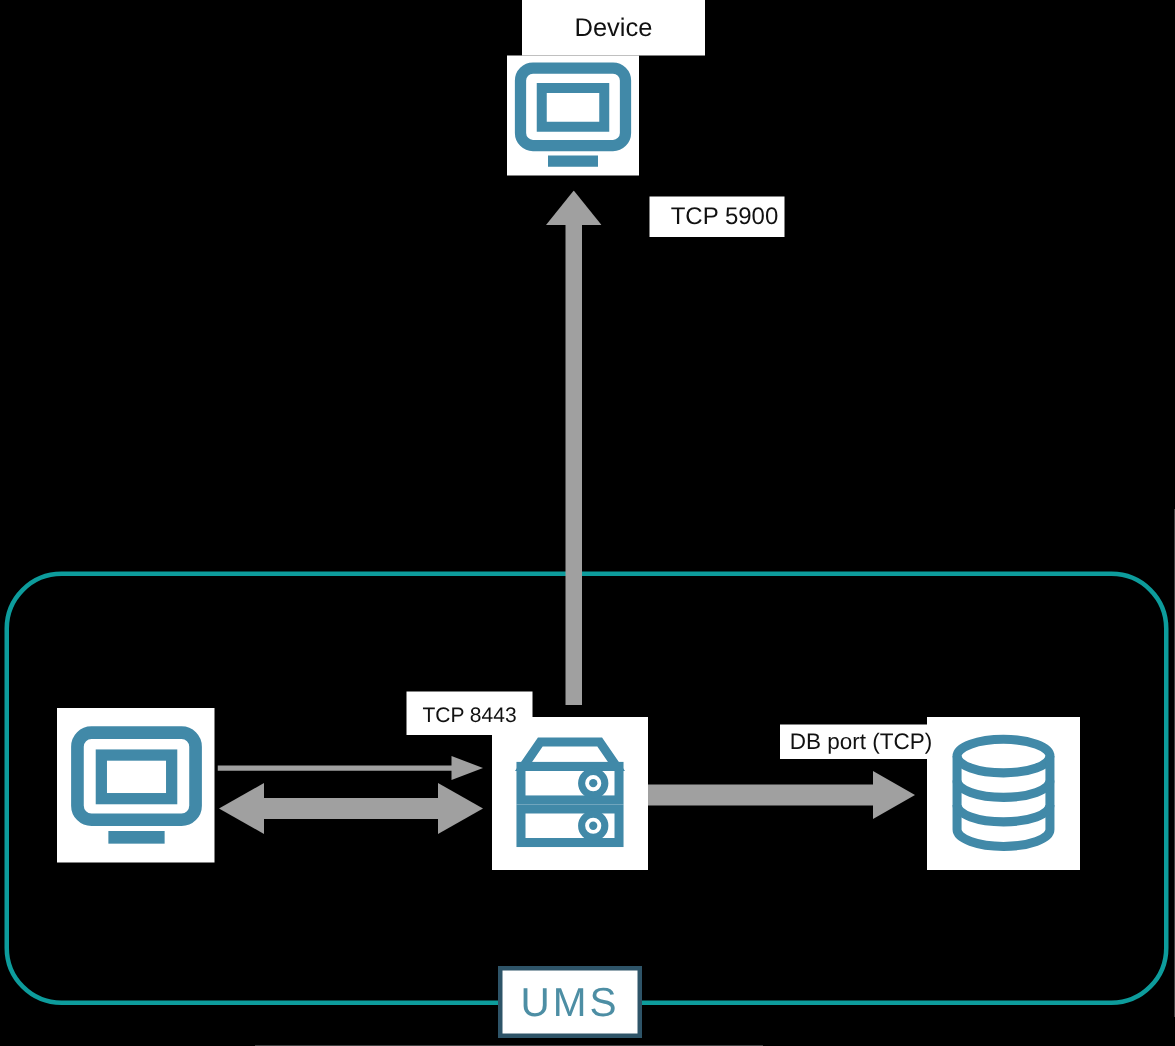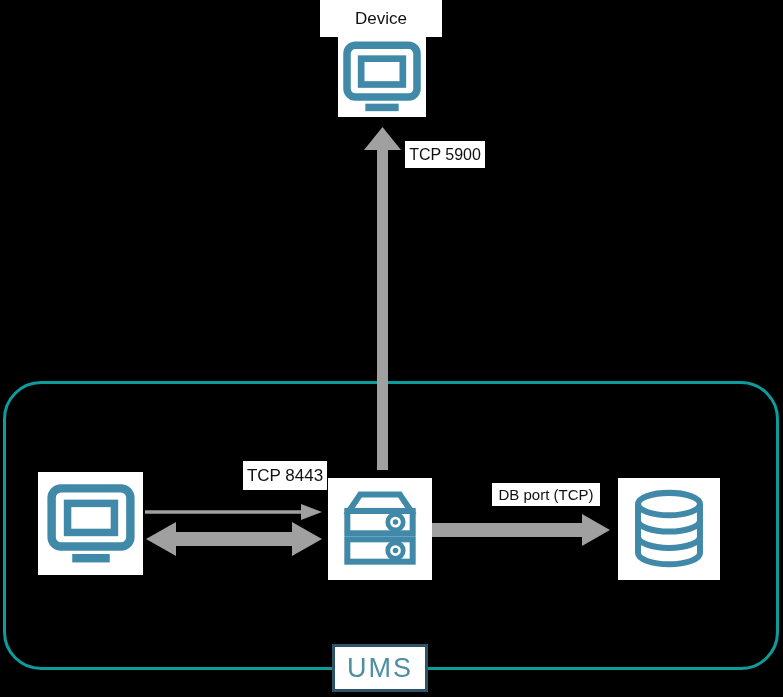--- a/index.html
+++ b/index.html
@@ -21,20 +21,21 @@
     overflow:hidden;
   }
   .abs{position:absolute;}
   .label-box{
     background:var(--label-bg);
     color:var(--label-text);
     display:flex;align-items:center;justify-content:center;
     font-size:16px;
     white-space:nowrap;
     z-index:4;
+    margin-left:28px;
   }
   .icon-box{
     background:#ffffff;
     display:flex;align-items:center;justify-content:center;
     z-index:3;
   }
   .icon-box svg{display:block;}
   .stroke-teal{stroke:var(--icon-teal);fill:none;}
   .fill-teal{fill:var(--icon-teal);}
   .arrow{z-index:2;}
@@ -43,27 +44,27 @@
   #ums-group{
     left:3px;top:381px;width:776px;height:289px;
     border:3px solid var(--ums-teal);
     border-radius:38px;
     box-sizing:border-box;
     z-index:1;
   }
   #device-label{left:320px;top:0;width:122px;height:37px;font-size:17px;}
   #device-icon-box{left:338px;top:37px;width:88px;height:80px;}
   #vnc-arrow{left:364px;top:127px;}
-  #vnc-label{left:405px;top:141px;width:80px;height:27px;}
+  #vnc-label{left:405px;top:131px;width:80px;height:27px;padding-left:10px;}
   #console-icon-box{left:38px;top:472px;width:105px;height:103px;}
   #server-icon-box{left:328px;top:478px;width:104px;height:102px;}
   #database-icon-box{left:618px;top:478px;width:102px;height:102px;}
   #request-arrow{left:145px;top:504px;}
   #bidirectional-arrow{left:146px;top:522px;}
-  #console-server-label{left:243px;top:461px;width:84px;height:29px;font-size:17px;}
+  #console-server-label{left:243px;top:461px;width:84px;height:29px;font-size:14px;}
   #db-arrow{left:432px;top:514px;}
   #db-label{left:492px;top:483px;width:108px;height:23px;font-size:15px;}
   #ums-label{
     left:332px;top:644px;width:96px;height:48px;
     background:var(--label-bg);
     border:3px solid var(--ums-label-border);
     box-sizing:border-box;
     display:flex;align-items:center;justify-content:center;
     font-size:27px;letter-spacing:2px;
     color:var(--ums-label-text);

